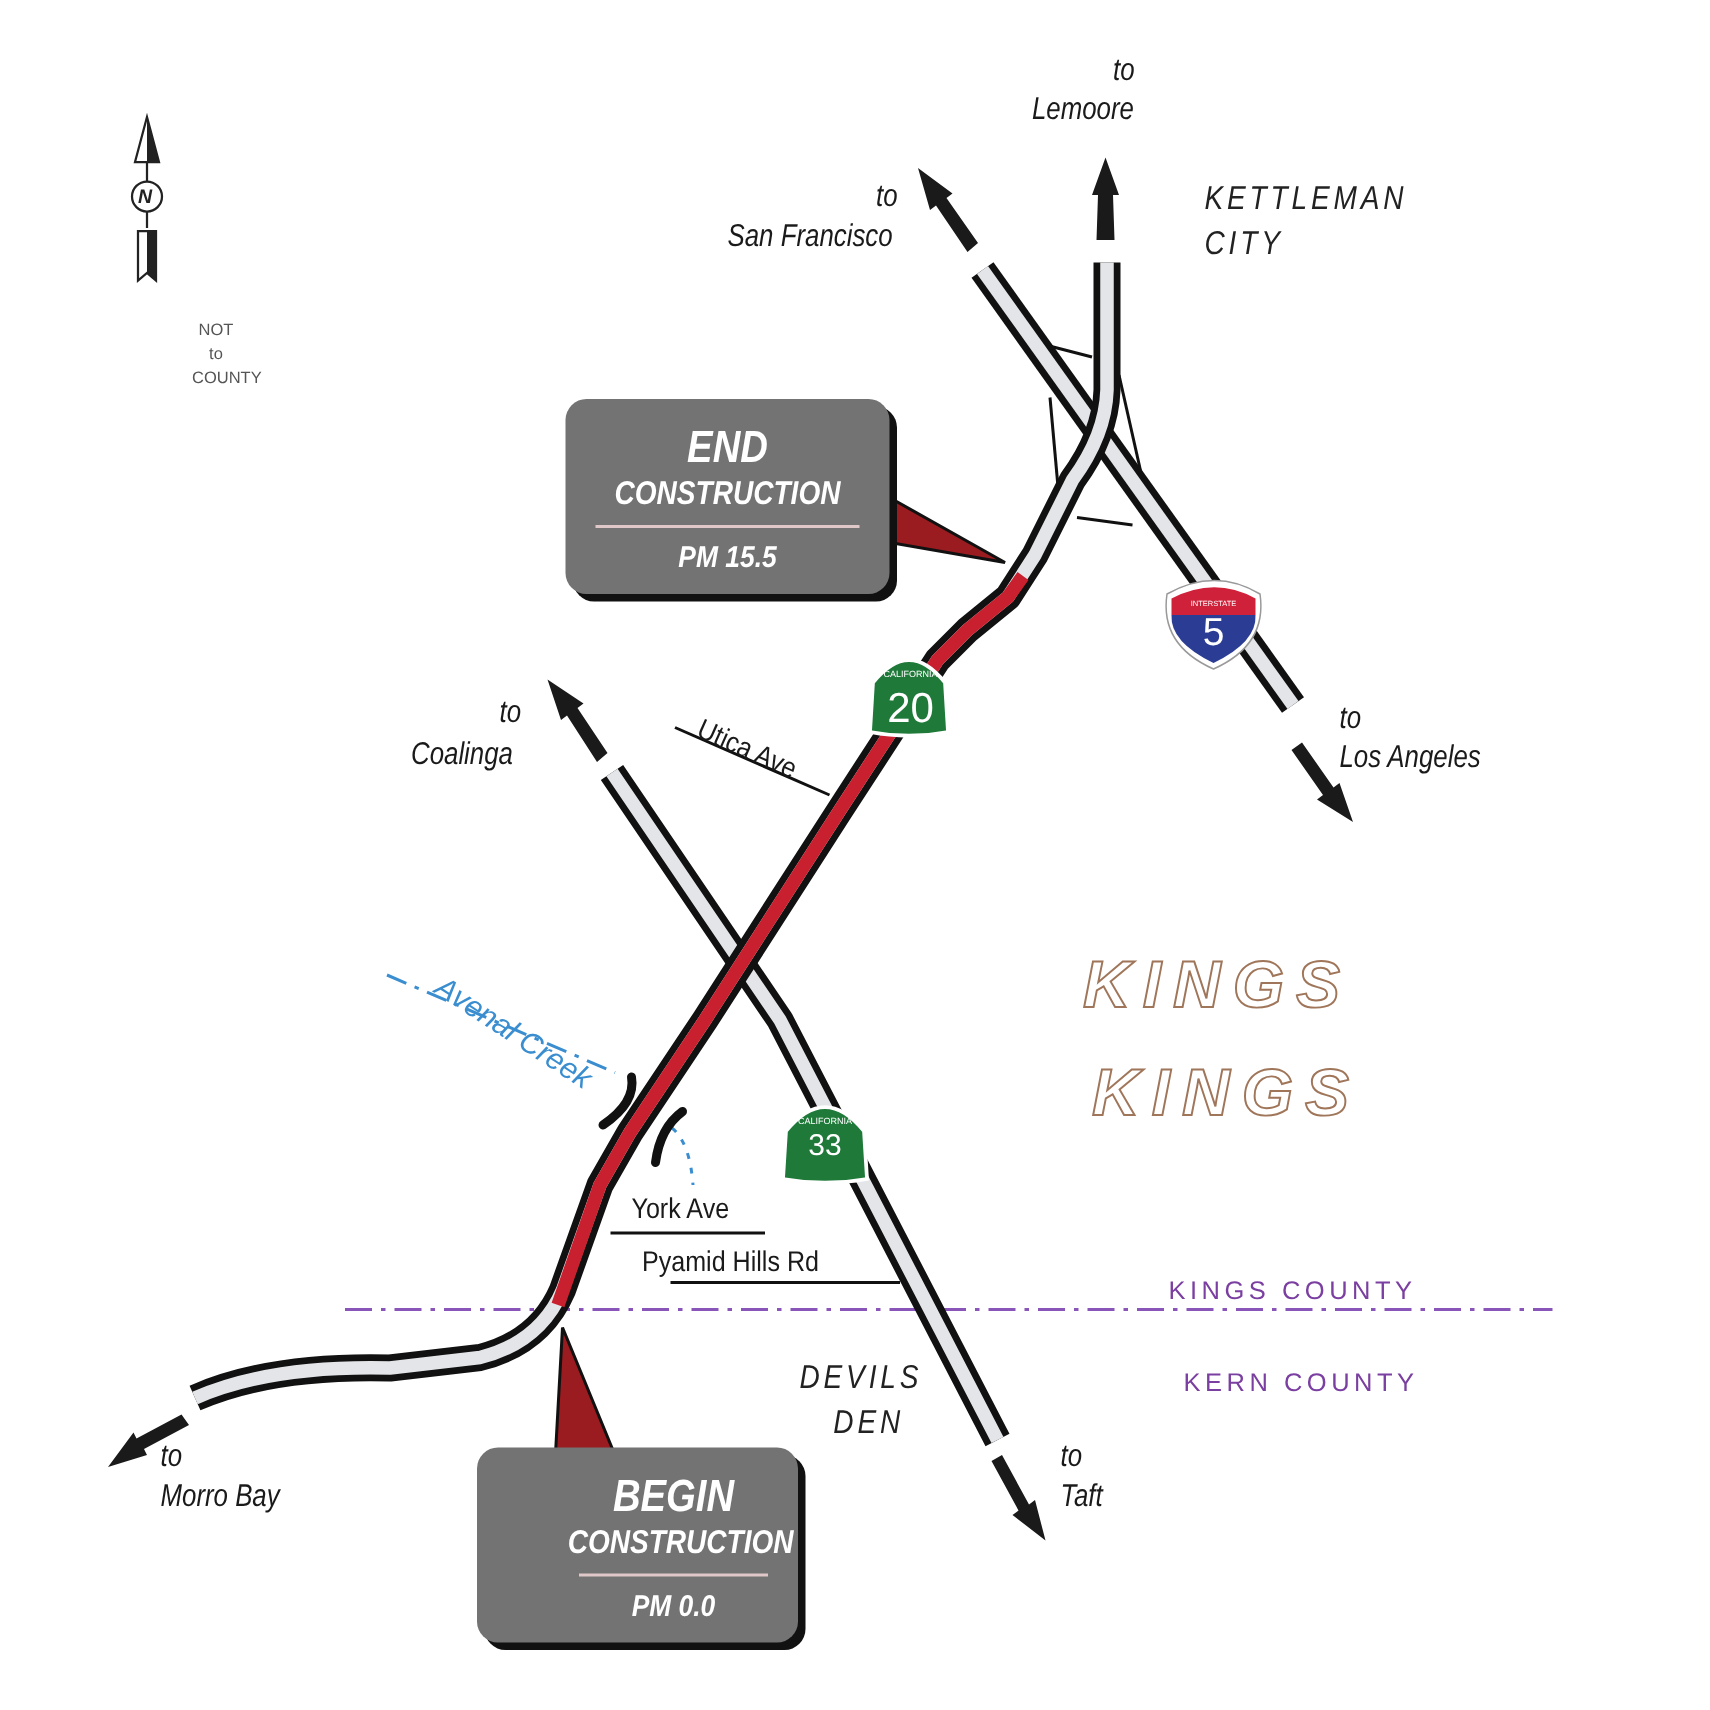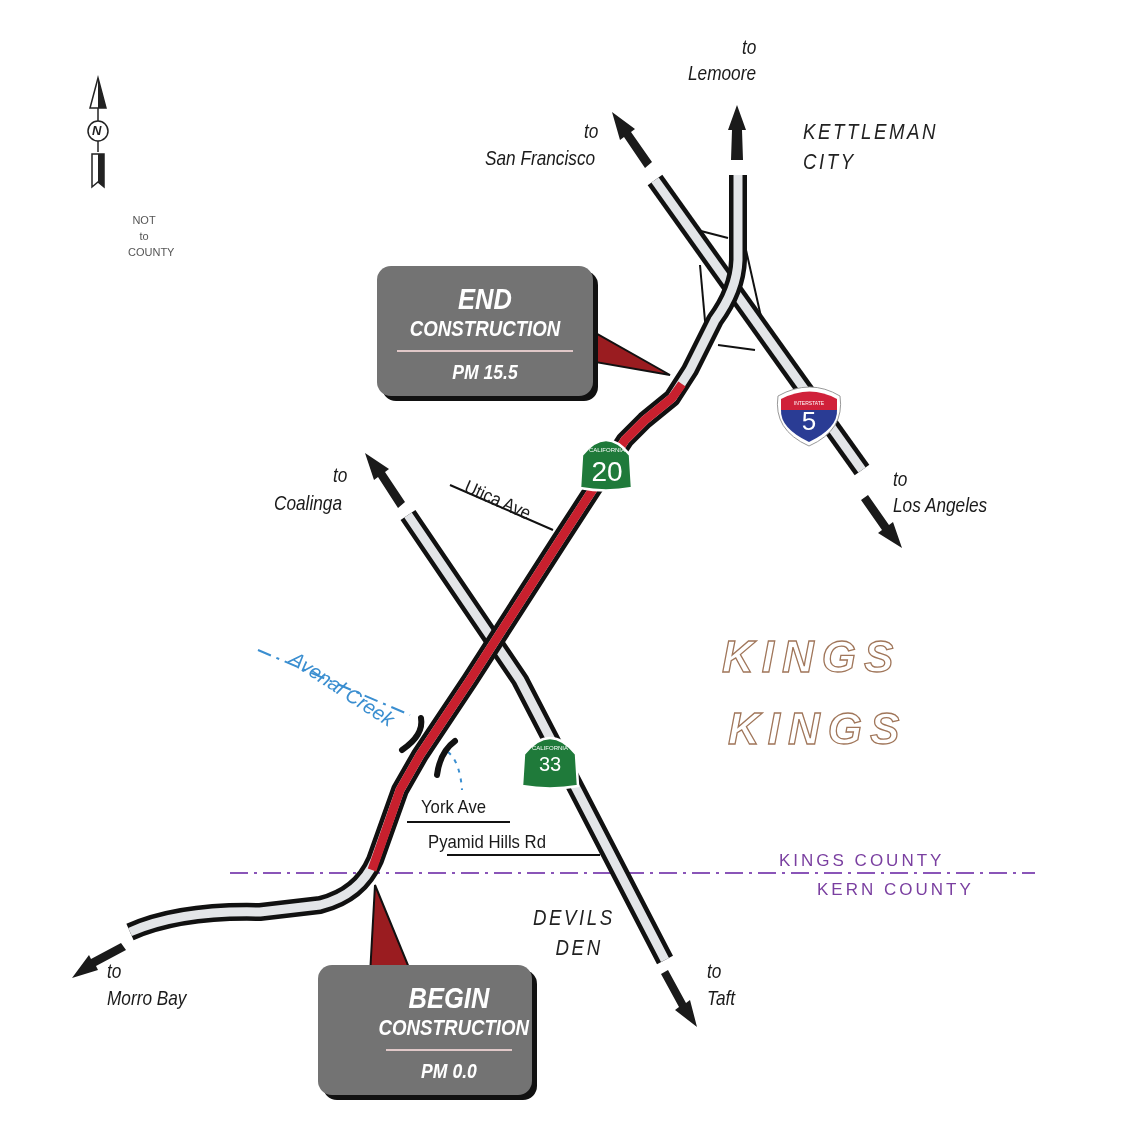--- a/index.html
+++ b/index.html
@@ -143,21 +143,21 @@
 
 <div class="county-big" style="left:722px; top:632px;">KINGS</div>
 <div class="county-big" style="left:728px; top:704px;">KINGS</div>
 
 <div class="street" style="left:470px; top:476px; transform:rotate(24deg) scaleX(0.88);">Utica Ave</div>
 <div class="street" style="left:421px; top:796px;">York Ave</div>
 <div class="street" style="left:428px; top:831px;">Pyamid Hills Rd</div>
 <div class="creek" style="left:298px; top:647px;">Avenal Creek</div>
 
 <div class="border-lbl" style="left:779px; top:851px;">KINGS COUNTY</div>
-<div class="border-lbl" style="left:789px; top:880px;margin-left:28px;">KERN COUNTY</div>
+<div class="border-lbl" style="left:789px; top:912px;">KERN COUNTY</div>
 
 <div class="shield-txt" style="position:absolute; left:781px; top:400px; width:56px; text-align:center; font-size:5px; color:#fff;">INTERSTATE</div>
 <div class="shield-txt" style="position:absolute; left:781px; top:406px; width:56px; text-align:center; font-size:26px; color:#fff;">5</div>
 
 <div class="shield-txt" style="position:absolute; left:582px; top:447px; width:50px; text-align:center; font-size:6px; color:#fff;">CALIFORNIA</div>
 <div class="shield-txt" style="position:absolute; left:582px; top:456px; width:50px; text-align:center; font-size:28px; color:#fff;">20</div>
 
 <div class="shield-txt" style="position:absolute; left:524px; top:745px; width:52px; text-align:center; font-size:6px; color:#fff;">CALIFORNIA</div>
 <div class="shield-txt" style="position:absolute; left:524px; top:753px; width:52px; text-align:center; font-size:20px; color:#fff;">33</div>
 

